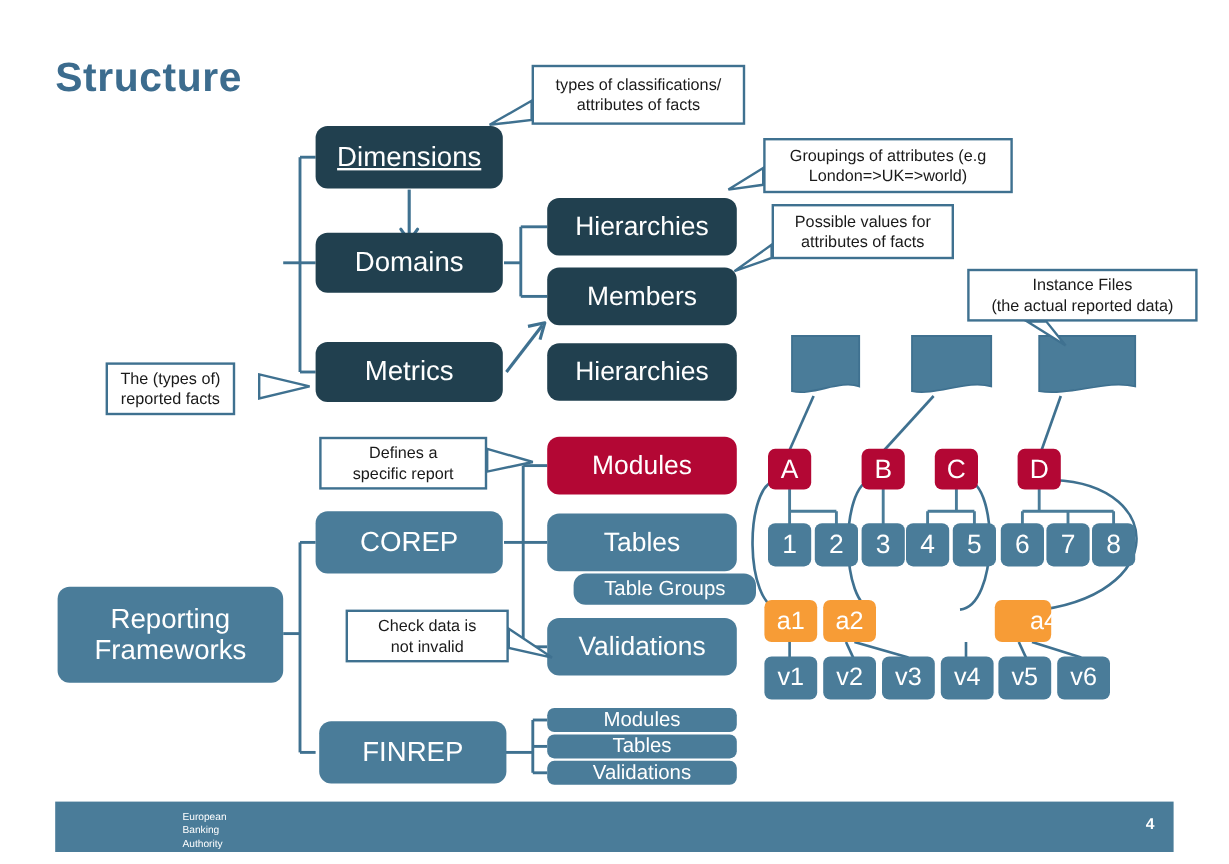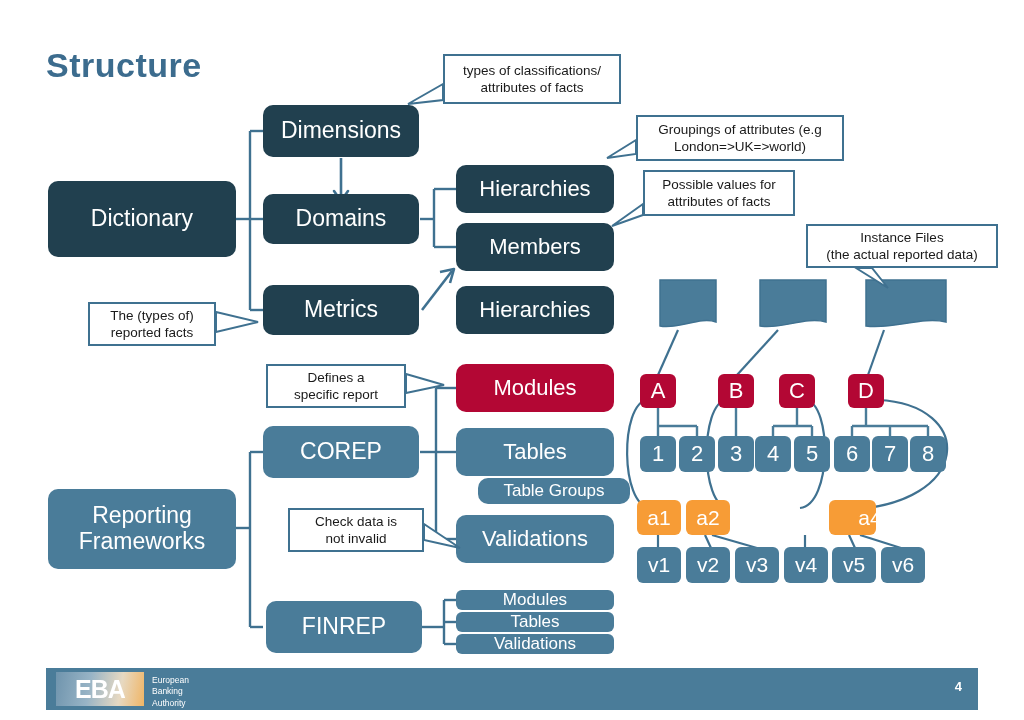--- a/index.html
+++ b/index.html
@@ -182,23 +182,22 @@
   </svg>
 
   <svg class="layer" id="files" viewBox="0 0 1024 720">
     <g fill="#4a7c99" stroke="#3f7190" stroke-width="1.5">
       <path d="M660 280 H716 V322 C 700 316, 678 330, 660 326 Z"></path>
       <path d="M760 280 H826 V322 C 806 316, 780 330, 760 326 Z"></path>
       <path d="M866 280 H946 V322 C 922 316, 892 330, 866 326 Z"></path>
     </g>
   </svg>
 
-  <div class="node dark" style="left:48px; top:181px; width:188px; height:76px; font-size:23px;">Dictionary</div>
-
-  <div class="node dark" style="left:263px; top:105px; width:156px; height:52px; font-size:23px;">Dimensions</div>
+
+  <div class="node dark" style="left:263px; top:105px; width:156px; height:52px; font-size:23px;text-decoration:underline;">Dimensions</div>
 
   <div class="node dark" style="left:263px; top:194px; width:156px; height:50px; font-size:23px;">Domains</div>
 
   <div class="node dark" style="left:263px; top:285px; width:156px; height:50px; font-size:23px;">Metrics</div>
 
   <div class="node dark" style="left:456px; top:165px; width:158px; height:48px; font-size:22px;">Hierarchies</div>
 
   <div class="node dark" style="left:456px; top:223px; width:158px; height:48px; font-size:22px;">Members</div>
 
   <div class="node dark" style="left:456px; top:286px; width:158px; height:48px; font-size:22px;">Hierarchies</div>
@@ -253,21 +252,21 @@
 
   <div class="callout" style="left:636px; top:115px; width:208px; height:46px;">Groupings of attributes (e.g
 London=&gt;UK=&gt;world)</div>
 
   <div class="callout" style="left:643px; top:170px; width:152px; height:46px;">Possible values for
 attributes of facts</div>
 
   <div class="callout" style="left:806px; top:224px; width:192px; height:44px;">Instance Files
 (the actual reported data)</div>
 
-  <div class="callout" style="left:88px; top:302px; width:128px; height:44px;">The (types of)
+  <div class="callout" style="left:88px; top:302px; width:108px; height:44px;">The (types of)
 reported facts</div>
 
   <div class="callout" style="left:266px; top:364px; width:140px; height:44px;">Defines a
 specific report</div>
 
   <div class="callout" style="left:288px; top:508px; width:136px; height:44px;">Check data is
 not invalid</div>
 
   <svg class="layer" id="tails" viewBox="0 0 1024 720">
     <g fill="#ffffff" stroke="#3f7190" stroke-width="2">
@@ -282,22 +281,19 @@
 
       <path d="M216 312 L258 322 L216 332 Z"></path>
 
       <path d="M406 374 L444 385 L406 393 Z"></path>
 
       <path d="M424 524 L460 548 L424 540 Z"></path>
     </g>
   </svg>
 
   <div id="footer">
-    <div id="eba-logo-block">
-      <span id="eba-logo-text">EBA</span>
-    </div>
     <div id="eba-sub">European
 Banking
 Authority</div>
     <div id="page-num">4</div>
   </div>
 
 </div>
 
 </body></html>

